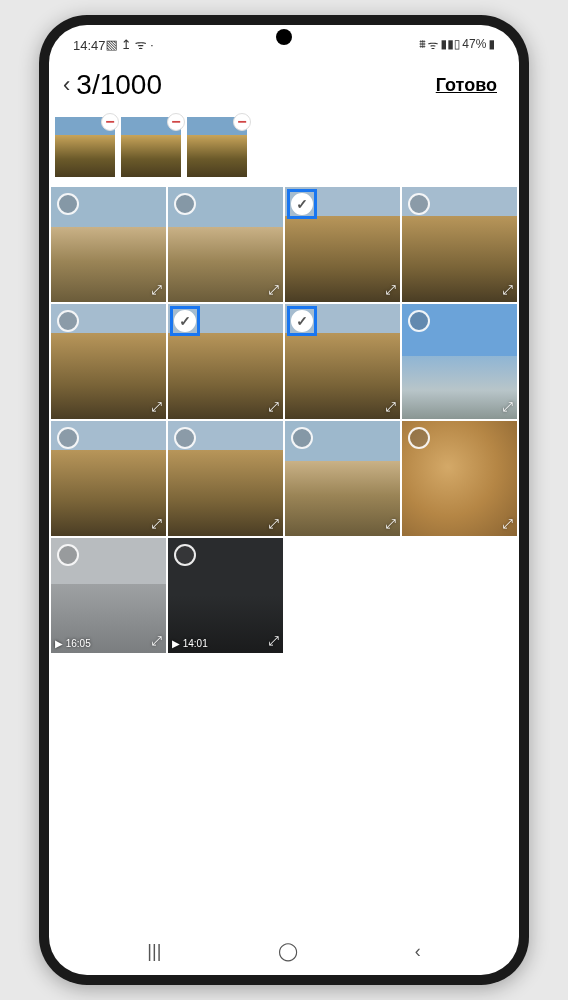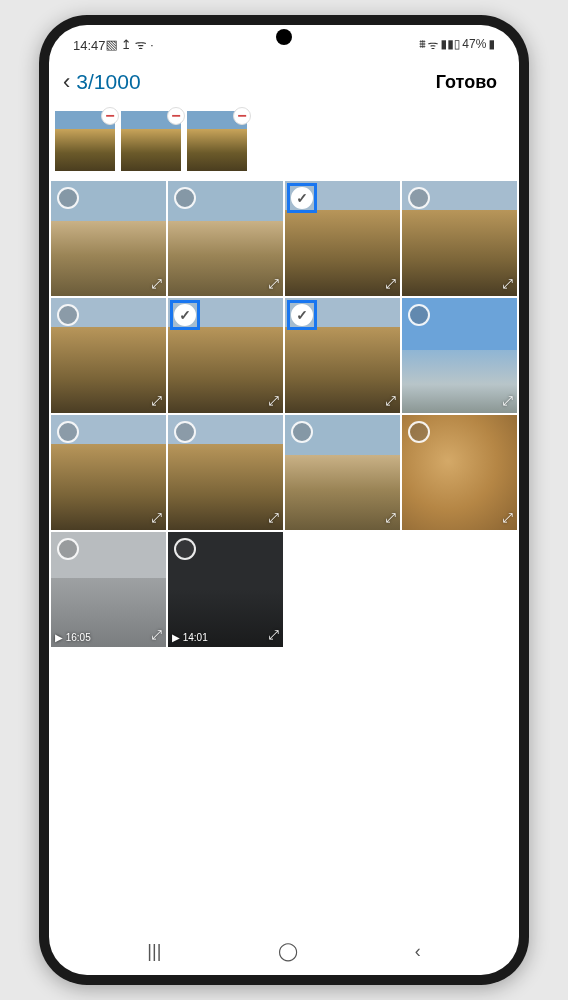--- a/index.html
+++ b/index.html
@@ -53,22 +53,22 @@
     .status-right { display: flex; align-items: center; gap: 2px; font-size: 12px; }
     .status-icons { display: flex; gap: 3px; align-items: center; }
     .app-header {
       display: flex;
       align-items: center;
       justify-content: space-between;
       padding: 12px 22px 12px 14px;
     }
     .header-left { display: flex; align-items: center; gap: 6px; }
     .back-chevron { font-size: 22px; color: #333; }
-    .counter-text { font-size: 21px; color: #0369a1; }
-    .done-button { font-size: 18px; font-weight: 600; color: #000; }
+    .counter-text { font-size: 28px; color: #000000; }
+    .done-button { font-size: 18px; font-weight: 600; color: #000; text-decoration: underline; }
     .selected-strip {
       display: flex;
       gap: 6px;
       padding: 4px 6px 10px;
     }
     .strip-thumb {
       width: 60px;
       height: 60px;
       position: relative;
       background: linear-gradient(to bottom, #7aa5c9 30%, #c8a45a 30%, #6b5a2a 70%, #4a3d1f);

